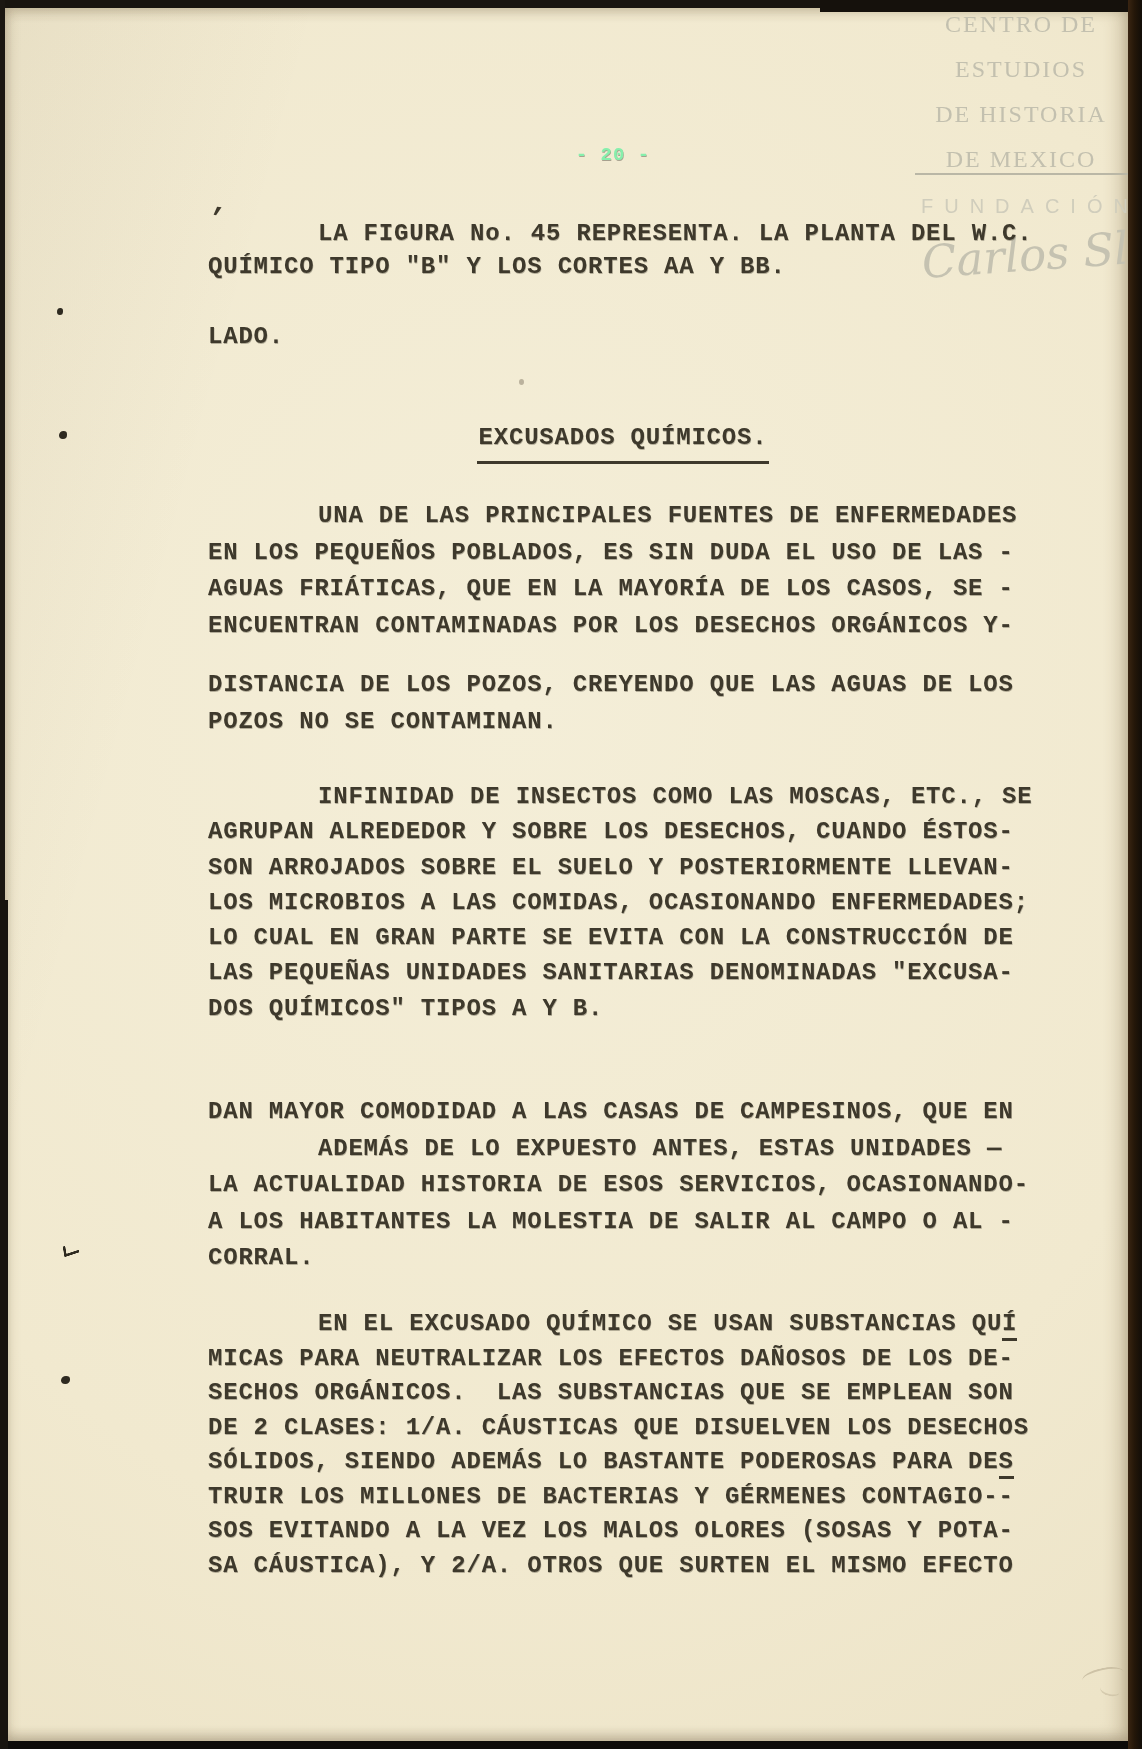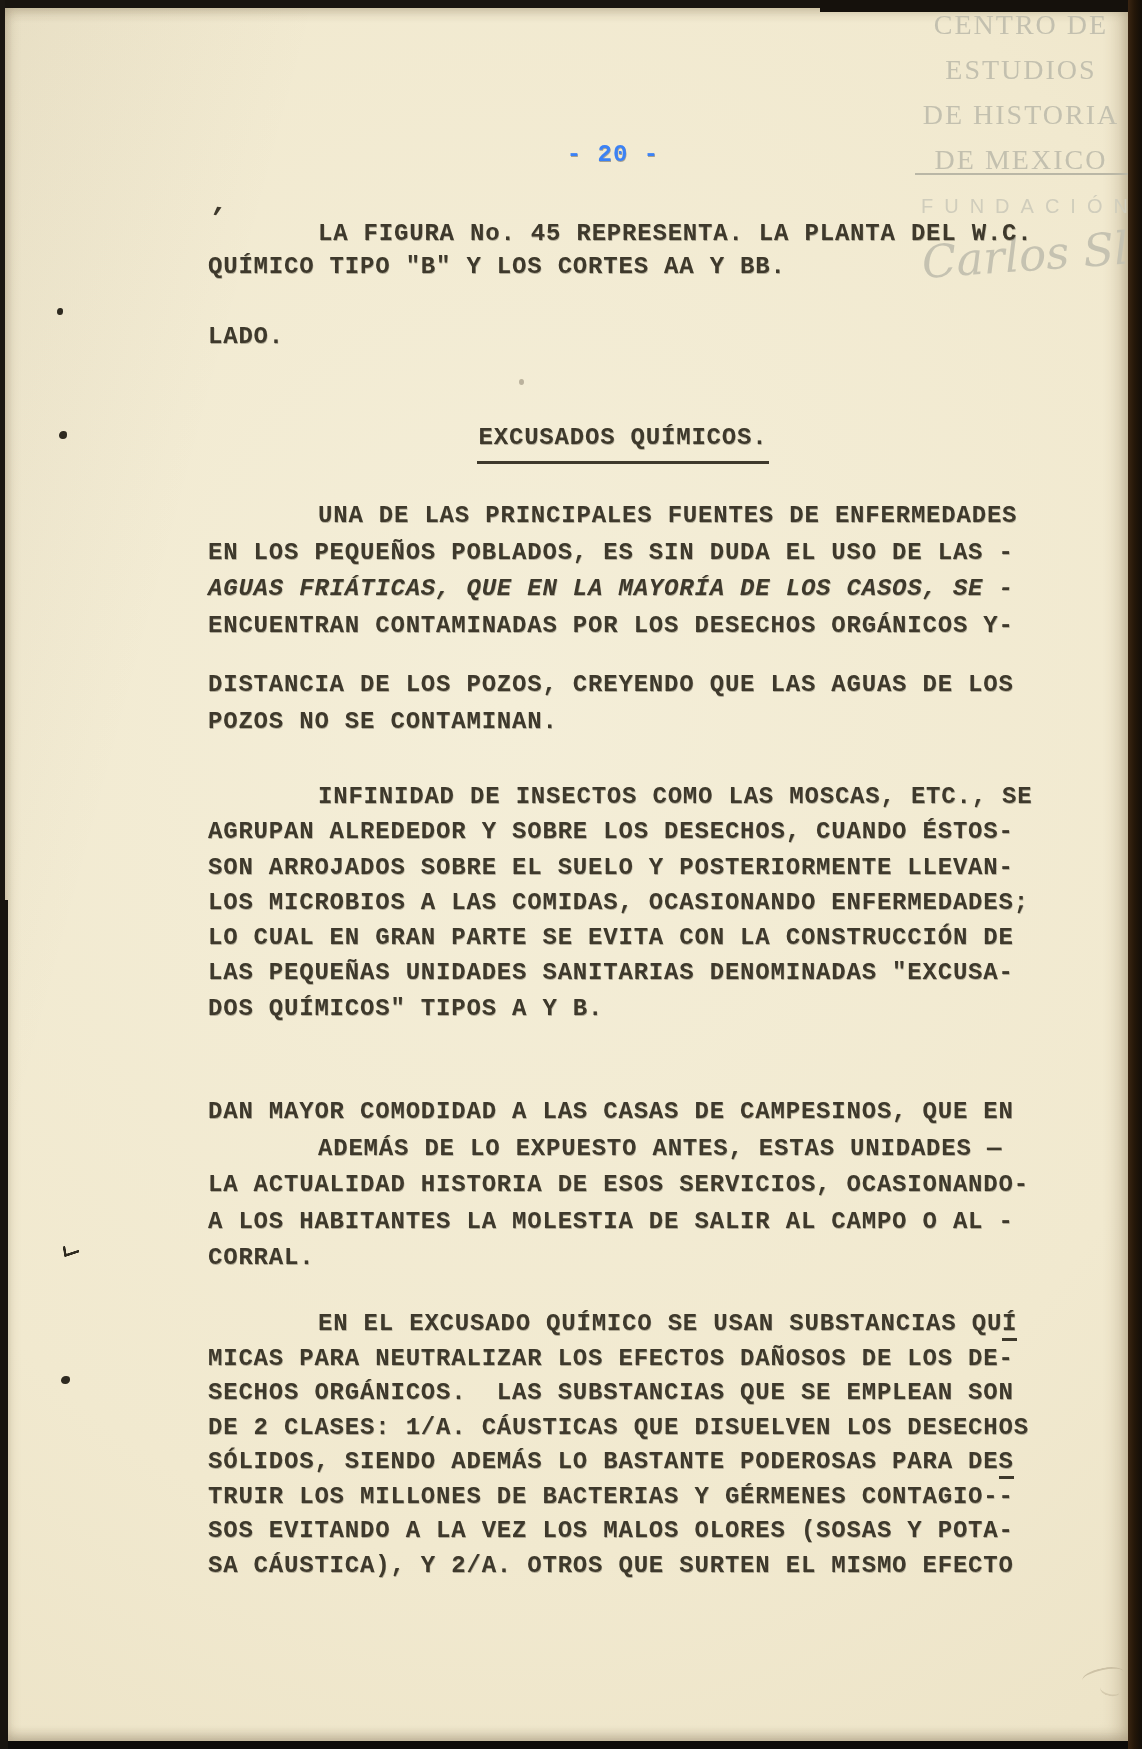--- a/index.html
+++ b/index.html
@@ -25,21 +25,21 @@
   #frame-top-right{left:820px;top:0;width:322px;height:12px;background:#15110c;}
   #frame-bottom{left:0;top:1741px;width:1142px;height:8px;background:#0d0b09;}
   #frame-left{left:0;top:0;width:5px;height:1749px;background:#1b1712;}
   #frame-left2{left:0;top:900px;width:8px;height:849px;background:#17130e;}
   #frame-right{left:1128px;top:0;width:14px;height:1749px;
     background:linear-gradient(90deg,#3a2512 0%,#241709 45%,#120d08 100%);}
   
   #watermark{position:absolute;left:900px;top:2px;width:242px;text-align:center;z-index:1;}
   .wm-line{
     font-family:"Liberation Serif","DejaVu Serif",serif;
-    font-size:28px;line-height:45px;letter-spacing:2px;color:#c3c0af;white-space:nowrap;
+    font-size:24px;line-height:45px;letter-spacing:2px;color:#c3c0af;white-space:nowrap;
   }
   #wm-divider{position:absolute;left:915px;top:173px;width:227px;height:2px;background:#bab7a6;z-index:1;}
   #wm-fundacion{
     position:absolute;left:921px;top:195px;z-index:1;white-space:nowrap;
     font-family:"Liberation Sans","DejaVu Sans",sans-serif;
     font-size:20px;letter-spacing:11px;color:#d0cdbc;
   }
   #wm-signature{
     position:absolute;left:922px;top:236px;z-index:1;white-space:nowrap;
     font-family:"DejaVu Serif","Liberation Serif",serif;font-style:italic;
@@ -51,21 +51,21 @@
   .line{
     white-space:pre;font-size:24px;font-weight:700;letter-spacing:0.8px;
     color:#3e392c;text-shadow:0.5px 0.5px 0 rgba(62,57,44,.35);
   }
   .line.indent{padding-left:110px;}
   .line.center{text-align:center;}
   .utail{border-bottom:3px solid #3e392c;padding-bottom:1px;}
   .heading-text{display:inline-block;border-bottom:3px solid #3e392c;padding:0 2px 4px 2px;}
   #page-number{
     position:absolute;left:208px;top:140px;width:810px;text-align:center;z-index:2;
-    font-size:24px;font-weight:700;letter-spacing:1px;color:#3b82f6;line-height:30px;
+    font-size:19px;font-weight:700;letter-spacing:1px;color:#86efac;line-height:30px;
     text-shadow:0.5px 0.5px 0 rgba(55,51,42,.4);white-space:pre;
   }
   
   #marks-layer{position:absolute;left:0;top:0;width:1142px;height:1749px;z-index:3;}
   .mark{position:absolute;}
   .mark.dot{background:#2e2a20;border-radius:60% 45% 55% 50%;}
   .mark.fleck{background:#8d8370;border-radius:50%;opacity:.55;}
   .mark.apostrophe{
     font-family:"Liberation Mono",monospace;font-size:28px;font-weight:700;
     color:#3e392c;transform:rotate(8deg);line-height:1;
@@ -109,21 +109,21 @@
       </div>
       <div class="block" style="top: 318px;">
         <div class="line" style="height: 38px; line-height: 38px;">LADO.</div>
       </div>
       <div class="block" style="top: 419px;">
         <div class="line center" style="height: 38px; line-height: 38px;"><span class="heading-text">EXCUSADOS QUÍMICOS.</span></div>
       </div>
       <div class="block" style="top: 498px;">
         <div class="line indent" style="height: 36.5px; line-height: 36.5px;">UNA DE LAS PRINCIPALES FUENTES DE ENFERMEDADES</div>
         <div class="line" style="height: 36.5px; line-height: 36.5px;">EN LOS PEQUEÑOS POBLADOS, ES SIN DUDA EL USO DE LAS -</div>
-        <div class="line" style="height: 36.5px; line-height: 36.5px; font-style: italic;">AGUAS FRIÁTICAS, QUE EN LA MAYORÍA DE LOS CASOS, SE -</div>
+        <div class="line" style="height: 36.5px; line-height: 36.5px;">AGUAS FRIÁTICAS, QUE EN LA MAYORÍA DE LOS CASOS, SE -</div>
         <div class="line" style="height: 36.5px; line-height: 36.5px;">ENCUENTRAN CONTAMINADAS POR LOS DESECHOS ORGÁNICOS Y-</div>
         <div class="line" style="height: 36.5px; line-height: 36.5px; margin-top: 23px;">DISTANCIA DE LOS POZOS, CREYENDO QUE LAS AGUAS DE LOS</div>
         <div class="line" style="height: 36.5px; line-height: 36.5px;">POZOS NO SE CONTAMINAN.</div>
       </div>
       <div class="block" style="top: 779px;">
         <div class="line indent" style="height: 35.3px; line-height: 35.3px;">INFINIDAD DE INSECTOS COMO LAS MOSCAS, ETC., SE</div>
         <div class="line" style="height: 35.3px; line-height: 35.3px;">AGRUPAN ALREDEDOR Y SOBRE LOS DESECHOS, CUANDO ÉSTOS-</div>
         <div class="line" style="height: 35.3px; line-height: 35.3px;">SON ARROJADOS SOBRE EL SUELO Y POSTERIORMENTE LLEVAN-</div>
         <div class="line" style="height: 35.3px; line-height: 35.3px;">LOS MICROBIOS A LAS COMIDAS, OCASIONANDO ENFERMEDADES;</div>
         <div class="line" style="height: 35.3px; line-height: 35.3px;">LO CUAL EN GRAN PARTE SE EVITA CON LA CONSTRUCCIÓN DE</div>

